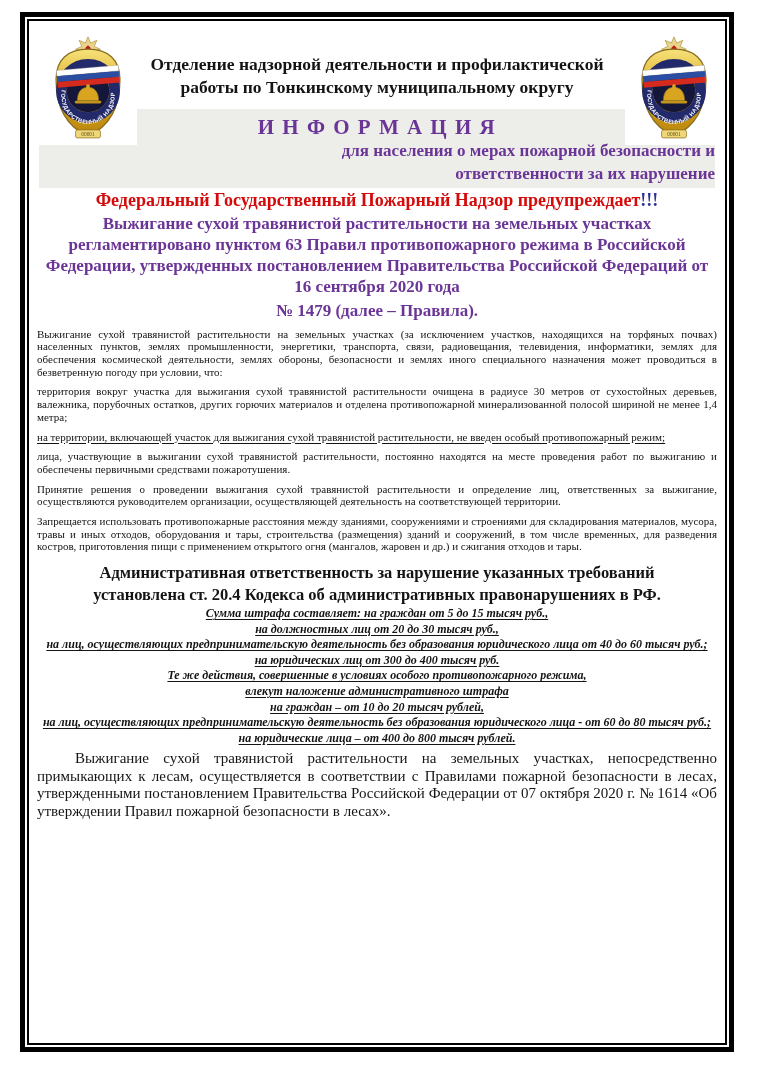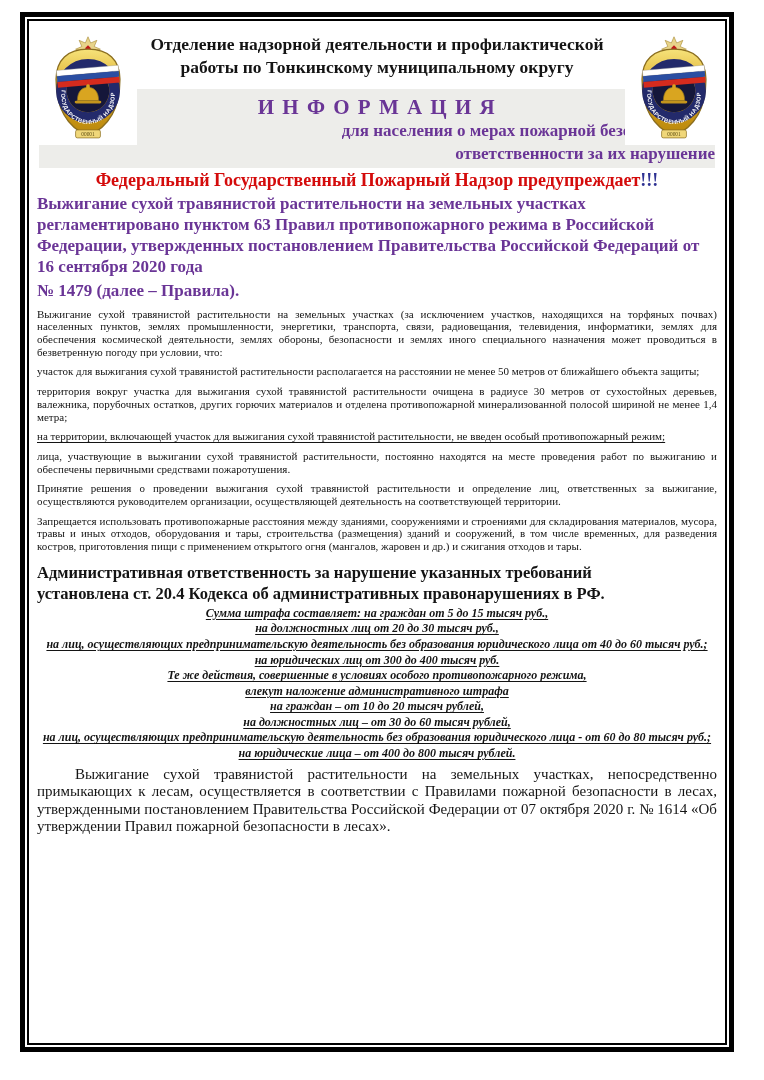--- a/index.html
+++ b/index.html
@@ -10,37 +10,37 @@
   .frame-inner{position:absolute;left:2px;top:2px;right:2px;bottom:2px;
                border:2px solid #000;box-sizing:border-box;
                padding:6px 8px 4px;overflow:hidden;}
   
   .badge{position:absolute;top:14px;width:98px;height:110px;background:#fff;z-index:3;}
   .badge-left{left:10px;}
   .badge-right{right:2px;}
   .band-text{fill:#fff;letter-spacing:.5px;font-weight:bold;
              font-family:"Liberation Sans","DejaVu Sans",sans-serif;}
   
-  .org-title{margin:6px 104px 0;text-align:center;font-weight:bold;
+  .org-title{margin:26px 104px 0;text-align:center;font-weight:bold;
              font-size:17.5px;line-height:1.32;}
   .info-box{margin:10px 2px 0;background:var(--box_bg,#ededea);
             text-align:center;padding:5px 0 3px;position:relative;z-index:1;}
   .info-title{color:var(--purple,#6a3596);font-weight:bold;font-size:21px;
               letter-spacing:1.5px;line-height:1.25;}
   .info-sub{color:var(--purple,#6a3596);font-weight:bold;font-size:17px;line-height:1.3;text-align:right;}
   .warning{text-align:center;font-weight:bold;font-size:18px;margin-top:2px;
            color:var(--red,#d40b0b);line-height:1.2;}
   .warning .excl{color:var(--excl,#2e3192);}
-  .lead{ color:var(--purple,#6a3596);font-weight:bold;
+  .lead{ text-align:center;color:var(--purple,#6a3596);font-weight:bold;
          font-size:17px;line-height:1.24;margin:2px 0 0;}
   
   .body-text p{font-size:11px;line-height:1.155;text-align:justify;margin:7px 0 0;}
   .body-text p.u{text-decoration:underline;text-underline-offset:2px;}
   
-  .admin-heading{font-weight:bold;font-size:16.5px;
+  .admin-heading{text-align:center;font-weight:bold;font-size:16.5px;
                  line-height:1.3;margin-top:9px;}
   .fines{margin-top:1px;}
   .fine{text-align:center;font-weight:bold;font-style:italic;font-size:12px;
         line-height:1.3;text-decoration:underline;text-underline-offset:2px;}
   .footer-par{font-size:15px;line-height:1.17;text-align:justify;
               margin:4px 0 0;text-indent:38px;}
 </style>
 </head>
 <body>
 
@@ -127,42 +127,40 @@
 
       <div class="warning">
         <span>Федеральный Государственный Пожарный Надзор предупреждает</span><span class="excl">!!!</span>
       </div>
 
       <div class="lead">Выжигание сухой травянистой растительности на земельных участках регламентировано пунктом 63 Правил противопожарного режима в Российской Федерации, утвержденных постановлением Правительства Российской Федераций от 16 сентября 2020 года</div>
       <div class="lead">№ 1479 (далее – Правила).</div>
 
       <div class="body-text">
         <p>Выжигание сухой травянистой растительности на земельных участках (за исключением участков, находящихся на торфяных почвах) населенных пунктов, землях промышленности, энергетики, транспорта, связи, радиовещания, телевидения, информатики, землях для обеспечения космической деятельности, землях обороны, безопасности и землях иного специального назначения может проводиться в безветренную погоду при условии, что:</p>
-        <p>участок для выжигания сухой травянистой растительности располагается на расстоянии не менее 50 метров от ближайшего объекта защиты;</p>
         <p>территория вокруг участка для выжигания сухой травянистой растительности очищена в радиусе 30 метров от сухостойных деревьев, валежника, порубочных остатков, других горючих материалов и отделена противопожарной минерализованной полосой шириной не менее 1,4 метра;</p>
         <p class="u">на территории, включающей участок для выжигания сухой травянистой растительности, не введен особый противопожарный режим;</p>
         <p>лица, участвующие в выжигании сухой травянистой растительности, постоянно находятся на месте проведения работ по выжиганию и обеспечены первичными средствами пожаротушения.</p>
         <p>Принятие решения о проведении выжигания сухой травянистой растительности и определение лиц, ответственных за выжигание, осуществляются руководителем организации, осуществляющей деятельность на соответствующей территории.</p>
         <p>Запрещается использовать противопожарные расстояния между зданиями, сооружениями и строениями для складирования материалов, мусора, травы и иных отходов, оборудования и тары, строительства (размещения) зданий и сооружений, в том числе временных, для разведения костров, приготовления пищи с применением открытого огня (мангалов, жаровен и др.) и сжигания отходов и тары.</p>
       </div>
 
       <div class="admin-heading">
         <div>Административная ответственность за нарушение указанных требований</div>
         <div>установлена ст. 20.4 Кодекса об административных правонарушениях в РФ.</div>
       </div>
 
       <div class="fines">
         <div class="fine">Сумма штрафа составляет: на граждан от 5 до 15 тысяч руб.,</div>
         <div class="fine">на должностных лиц от 20 до 30 тысяч руб.,</div>
         <div class="fine">на лиц, осуществляющих предпринимательскую деятельность без образования юридического лица от 40 до 60 тысяч руб.;</div>
         <div class="fine">на юридических лиц от 300 до 400 тысяч руб.</div>
         <div class="fine">Те же действия, совершенные в условиях особого противопожарного режима,</div>
         <div class="fine">влекут наложение административного штрафа</div>
         <div class="fine">на граждан – от 10 до 20 тысяч рублей,</div>
-        <div class="fine">на должностных лиц – от 30 до 60 тысяч рублей,</div>
         <div class="fine">на лиц, осуществляющих предпринимательскую деятельность без образования юридического лица - от 60 до 80 тысяч руб.;</div>
         <div class="fine">на юридические лица – от 400 до 800 тысяч рублей.</div>
       </div>
 
       <p class="footer-par">Выжигание сухой травянистой растительности на земельных участках, непосредственно примыкающих к лесам, осуществляется в соответствии с Правилами пожарной безопасности в лесах, утвержденными постановлением Правительства Российской Федерации от 07 октября 2020 г. № 1614 «Об утверждении Правил пожарной безопасности в лесах».</p>
 
     </div>
   </div>
 </div>
 

